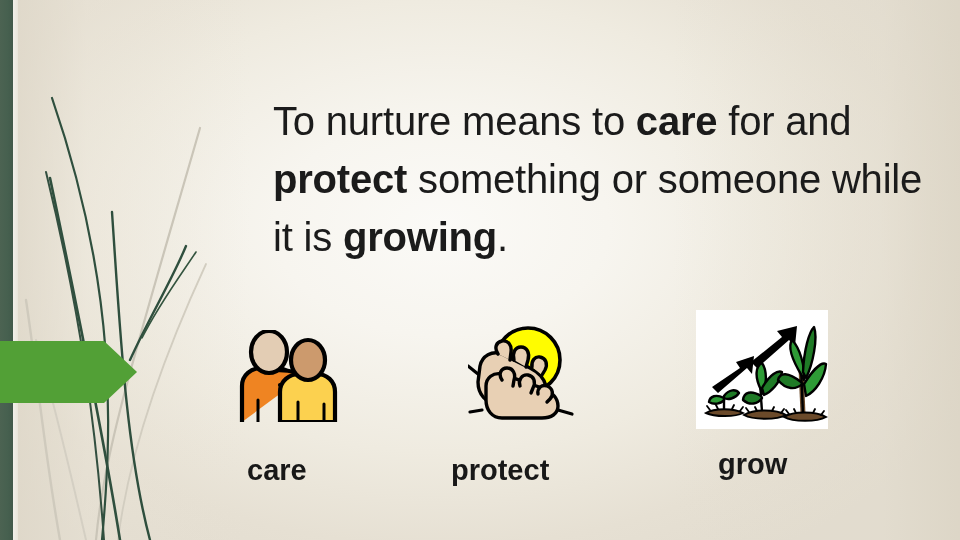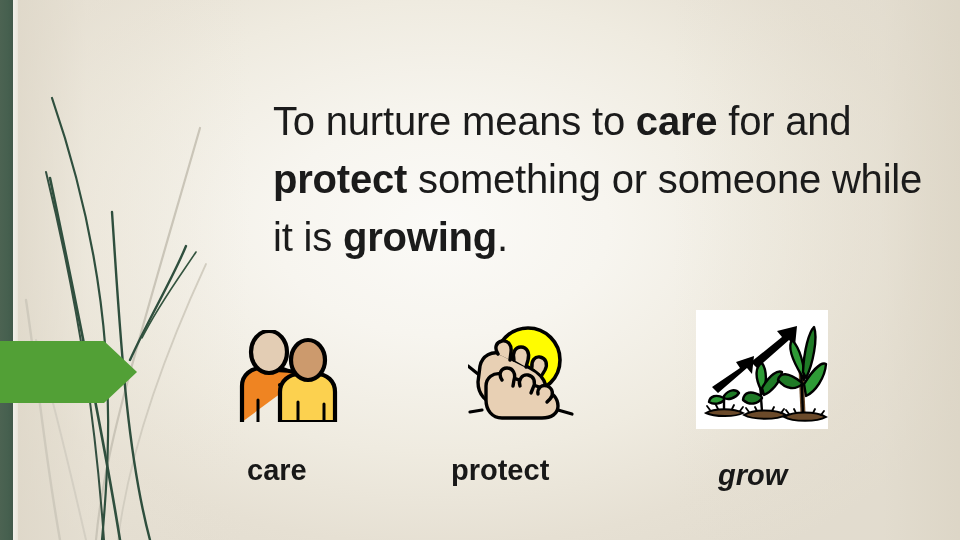--- a/index.html
+++ b/index.html
@@ -124,21 +124,21 @@
   .label {
     position: absolute;
     font-weight: 700;
     color: #181818;
     font-size: 29px;
     line-height: 1;
     white-space: nowrap;
   }
   .label-care    { left: 247px; top: 456px; }
   .label-protect { left: 451px; top: 456px; }
-  .label-grow    { left: 718px; top: 461px; font-style: italic; }
+  .label-grow    { left: 718px; top: 450px; }
 </style>
 </head>
 <body>
 
 <div id="slide">
 
   <div class="bg-base"></div>
   <div class="bg-vignette"></div>
 
   <div class="edge-bar"></div>

